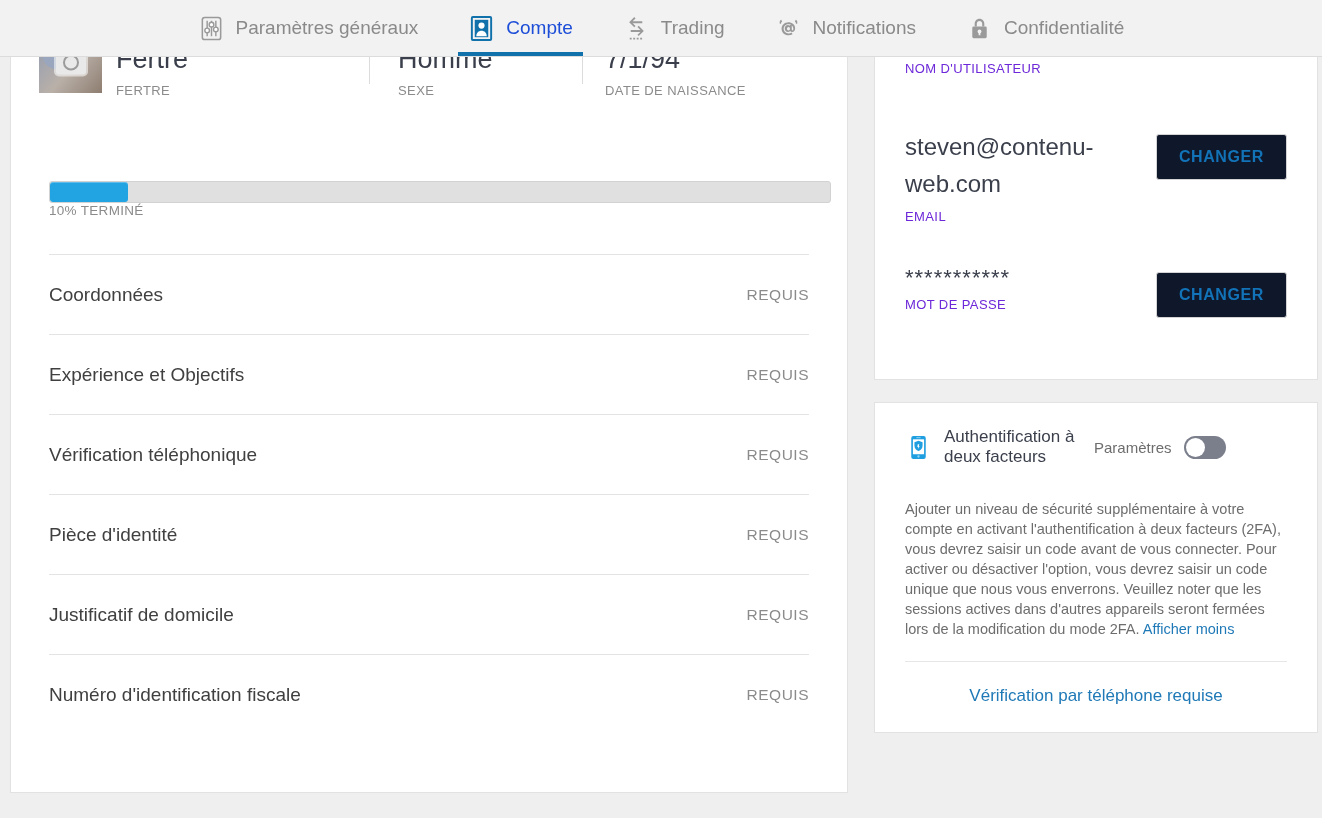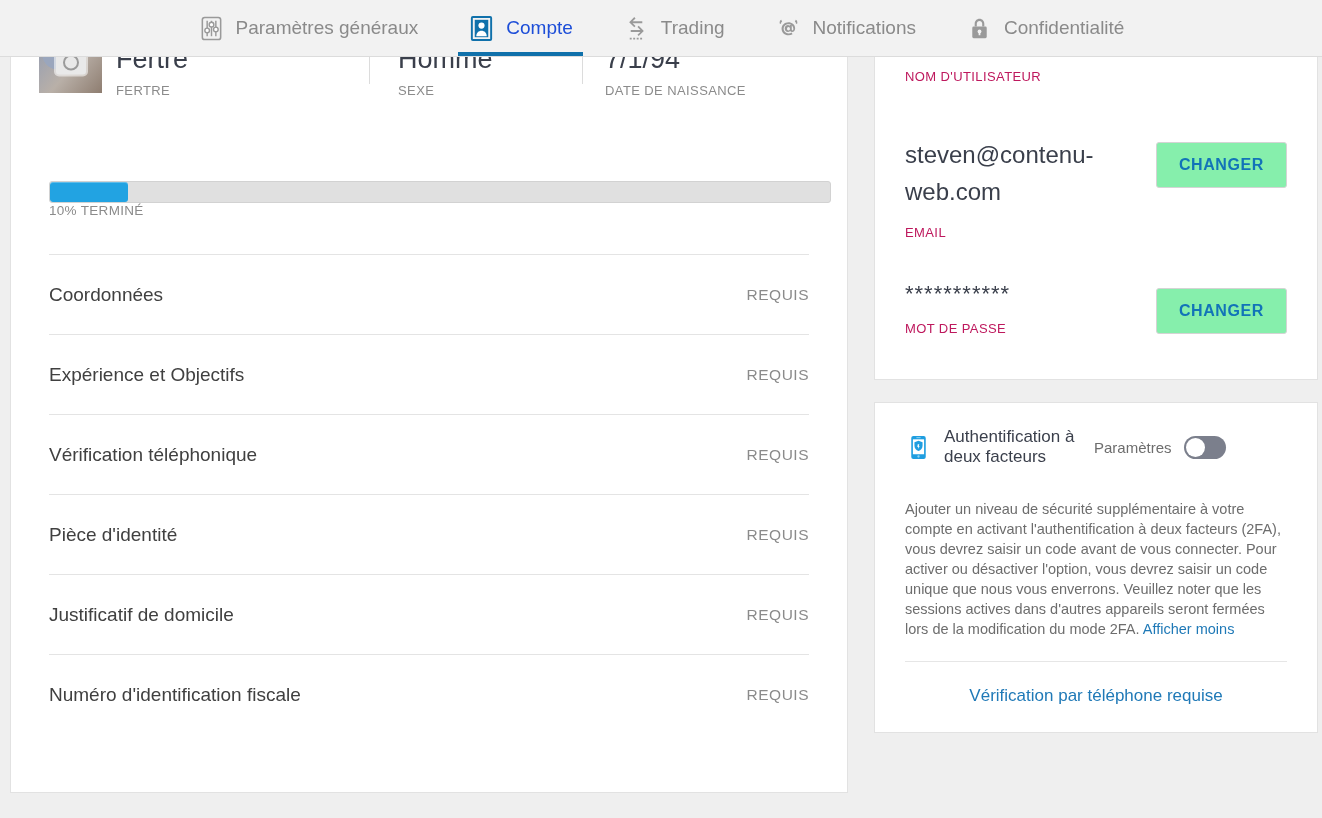--- a/index.html
+++ b/index.html
@@ -101,30 +101,30 @@
 
   
   .card {
     background: #fff; border: 1px solid #e2e2e2;
   }
   .card-account { height: 336px; border-top: none; position: relative; overflow: hidden; }
   .card-2fa { margin-top: 22px; padding: 24px 30px 26px 30px; }
 
   .acct-top { padding: 0 30px; }
   .acct-username-val { font-size: 25px; color: #3a3f4b; line-height: 28px; margin-top: -18px; }
-  .acct-lab { font-size: 13px; color: #be185d; letter-spacing: .4px; margin-top: 15px; }
+  .acct-lab { font-size: 13px; color: #6d28d9; letter-spacing: .4px; margin-top: 7px; }
 
   .acct-row { display: flex; align-items: flex-start; justify-content: space-between; padding: 0 30px; }
   .acct-email { margin-top: 52px; }
   .acct-pwd { margin-top: 42px; }
   .acct-val { font-size: 24px; color: #3a3f4b; line-height: 37px; max-width: 230px; word-break: break-word; }
   .acct-val.stars { font-size: 22px; letter-spacing: 1px; line-height: 24px; }
   .btn-change {
     flex: none; margin-top: 6px;
-    border: 1px solid #d4d4d4; background: #86efac; border-radius: 3px;
+    border: 1px solid #d4d4d4; background: #0f172a; border-radius: 3px;
     color: #1273b8; font-size: 16px; font-weight: bold; letter-spacing: .6px;
     padding: 13px 22px; cursor: pointer;
     font-family: "Liberation Sans", sans-serif;
   }
 
   
   .tfa-head { display: flex; align-items: center; justify-content: flex-start; }
   .tfa-left { display: flex; align-items: center; gap: 12px; }
   .tfa-title { font-size: 17px; color: #3a3f4b; line-height: 20px; max-width: 150px; }
   .tfa-right { display: flex; align-items: center; gap: 12px; }

